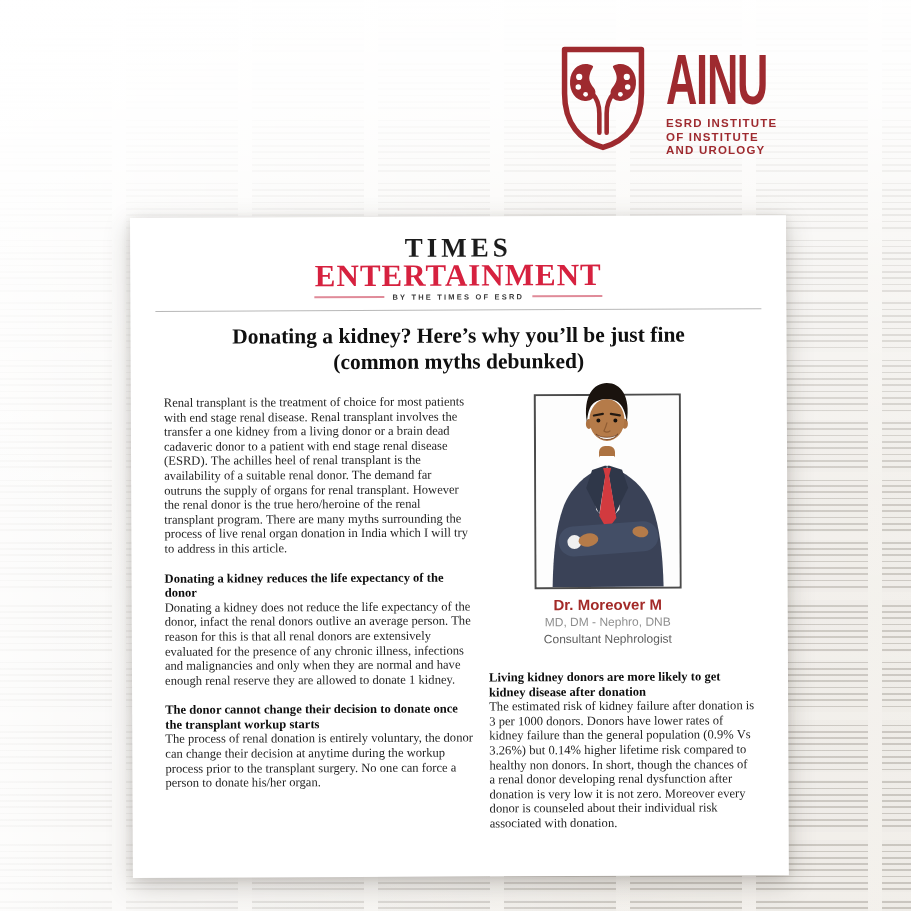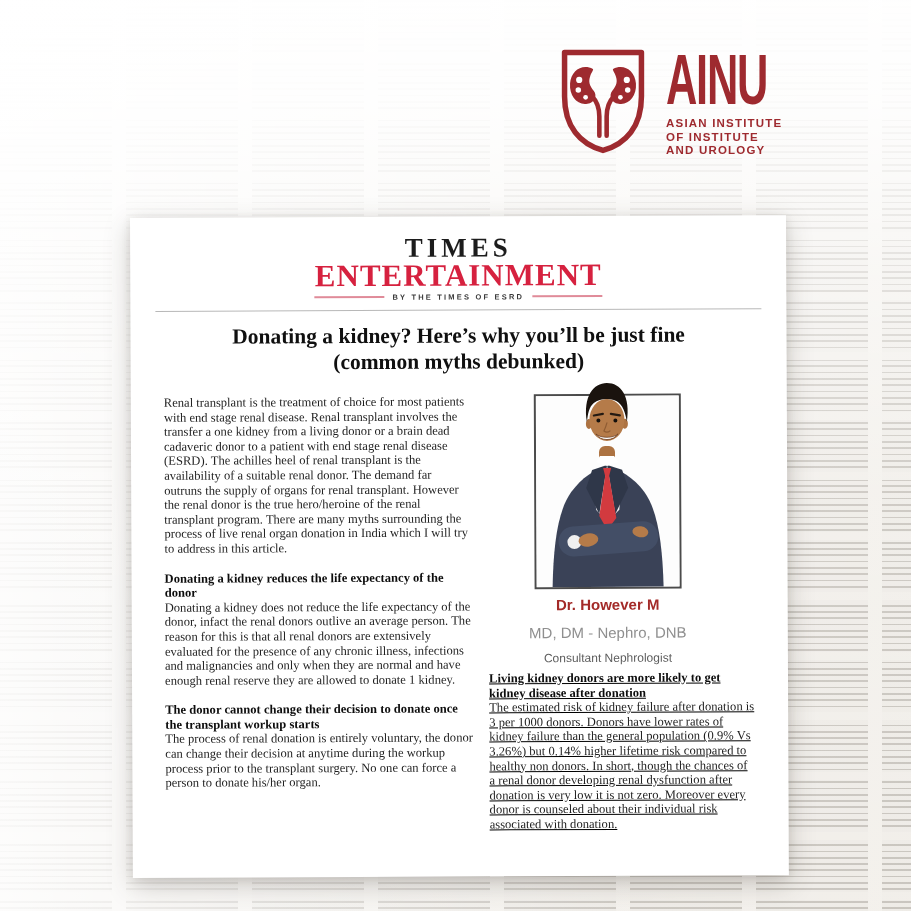--- a/index.html
+++ b/index.html
@@ -20,21 +20,21 @@
     filter:blur(.6px);
   }
   .bg-overlay{
     position:absolute;inset:0;
     background:
       linear-gradient(180deg, rgba(255,255,255,.98) 0%, rgba(255,255,255,.92) 11%, rgba(255,255,255,.5) 30%, rgba(255,255,255,.14) 55%, rgba(255,255,255,.05) 100%),
       linear-gradient(90deg, rgba(255,255,255,.88) 0%, rgba(255,255,255,.5) 30%, rgba(255,255,255,.12) 68%, rgba(255,255,255,.04) 100%);
   }
 
   
-  .brand{position:absolute;left:557px;top:44px;display:flex;gap:17px;align-items:center;}
+  .brand{position:absolute;left:557px;top:44px;display:flex;gap:17px;align-items:flex-start;}
   .brand-text{margin-top:8px;}
   .brand-name{
     font-family:"Liberation Sans", sans-serif;font-weight:bold;
     font-size:70px;line-height:56px;letter-spacing:-2px;color:#9e2a2f;
     transform:scaleX(.62);transform-origin:left top;white-space:nowrap;width:max-content;
   }
   .brand-sub{
     margin-top:9px;font-family:"Liberation Sans", sans-serif;font-weight:bold;
     font-size:11.5px;line-height:13.5px;letter-spacing:1.2px;color:#9e2a2f;
   }
@@ -69,23 +69,23 @@
 
   
   .photo-block{width:190px;margin-left:24px;text-align:center;}
   .photo-frame{
     width:143px;height:191px;border:2px solid #4b4b4b;background:#fdfdfd;
     position:relative;margin:0 auto;
   }
   .portrait{position:absolute;left:0;bottom:0;width:143px;height:205px;}
   .caption{margin-top:7px;font-family:"Liberation Sans", sans-serif;}
   .doc-name{font-size:15px;font-weight:bold;color:#a32a28;line-height:18px;}
-  .doc-qual{font-size:15px;color:#8f8f8f;line-height:13px;margin-top:12px;}
-  .doc-role{font-size:12px;color:#5e5e5e;line-height:14px;margin-top:12px;}
-  .col-right .sec{margin-top:6px;text-decoration:underline;}
+  .doc-qual{font-size:12px;color:#8f8f8f;line-height:13px;margin-top:2px;}
+  .doc-role{font-size:12px;color:#5e5e5e;line-height:14px;margin-top:3px;}
+  .col-right .sec{margin-top:24px;}
 </style>
 </head>
 <body>
 
 <div class="bg-news"></div>
 <div class="bg-overlay"></div>
 
 <div class="brand">
   <svg class="shield" width="92" height="108" viewBox="0 0 100 118">
     <path d="M8,6 H92 V54 C92,87 75,106 50,113 C25,106 8,87 8,54 Z" fill="none" stroke="#9e2a2f" stroke-width="6" stroke-linejoin="round"></path>
@@ -96,21 +96,21 @@
     <path d="M61,24 C73,18 85,26 86,40 C87,54 78,64 67,62 C59,61 56,53 60,48 C65,42 66,38 64,32 C63,28 60,25 61,24 Z" fill="#9e2a2f"></path>
     <circle cx="76" cy="36" r="3.4" fill="#fff"></circle>
     <circle cx="77" cy="47" r="3" fill="#fff"></circle>
     <circle cx="69" cy="55" r="2.6" fill="#fff"></circle>
     <path d="M38,54 C44,60 46,66 46,76 L46,97" fill="none" stroke="#9e2a2f" stroke-width="5" stroke-linecap="round"></path>
     <path d="M62,54 C56,60 54,66 54,76 L54,97" fill="none" stroke="#9e2a2f" stroke-width="5" stroke-linecap="round"></path>
   </svg>
   <div class="brand-text">
     <div class="brand-name">AINU</div>
     <div class="brand-sub">
-      <div>ASIAN INSTITUTE</div>
+      <div>ESRD INSTITUTE</div>
       <div>OF INSTITUTE</div>
       <div>AND UROLOGY</div>
     </div>
   </div>
 </div>
 
 <div class="card">
 
   <div class="masthead">
     <div class="mh-times">TIMES</div>
@@ -172,21 +172,21 @@
             <path d="M51,40 C47,14 58,1 71,1 C85,1 95,14 91,40 C89,27 85,20 78,18 C71,16 63,17 58,21 C53,25 52,32 51,40 Z" fill="#1a130e"></path>
             <path d="M58,33.5 L67,32" stroke="#241a12" stroke-width="2.2" stroke-linecap="round" fill="none"></path>
             <path d="M75,32 L84,33.5" stroke="#241a12" stroke-width="2.2" stroke-linecap="round" fill="none"></path>
             <circle cx="62.5" cy="38.5" r="2" fill="#14100c"></circle>
             <circle cx="79.5" cy="38.5" r="2" fill="#14100c"></circle>
             <path d="M71,41 C70,45 69,47 68,49 C70,50.5 72,50.5 74,49" stroke="#8f5c33" stroke-width="1.2" fill="none" stroke-linecap="round"></path>
             <path d="M60,52 C64,59.5 78,59.5 82,52 C78,56.5 64,56.5 60,52 Z" fill="#ffffff" stroke="#6e3f20" stroke-width="0.8"></path>
           </svg>
         </div>
         <div class="caption">
-          <div class="doc-name">Dr. However M</div>
+          <div class="doc-name">Dr. Moreover M</div>
           <div class="doc-qual">MD, DM - Nephro, DNB</div>
           <div class="doc-role">Consultant Nephrologist</div>
         </div>
       </div>
 
       <div class="sec">
         <h3>Living kidney donors are more likely to get kidney disease after donation</h3>
         <p>The estimated risk of kidney failure after donation is 3 per 1000 donors. Donors have lower rates of kidney failure than the general population (0.9% Vs 3.26%) but 0.14% higher lifetime risk compared to healthy non donors. In short, though the chances of a renal donor developing renal dysfunction after donation is very low it is not zero. Moreover every donor is counseled about their individual risk associated with donation.</p>
       </div>
     </div>

